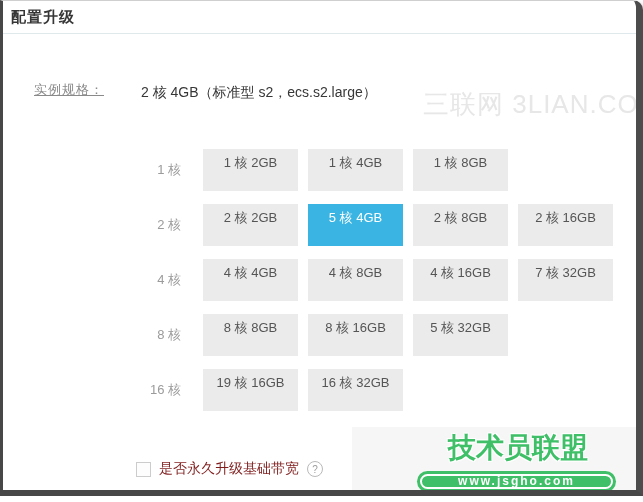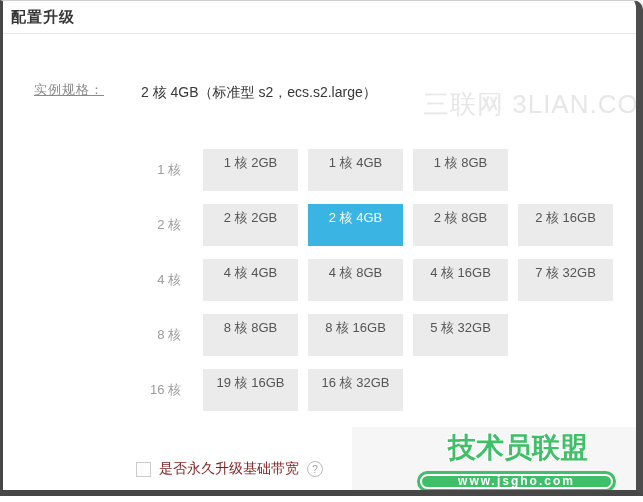--- a/index.html
+++ b/index.html
@@ -103,21 +103,21 @@
   <div class="spec-grid">
       <div class="grid-row">
         <div class="row-label">1 核</div>
         <div class="opt-btn">1 核 2GB</div>
         <div class="opt-btn">1 核 4GB</div>
         <div class="opt-btn">1 核 8GB</div>
       </div>
       <div class="grid-row">
         <div class="row-label">2 核</div>
         <div class="opt-btn">2 核 2GB</div>
-        <div class="opt-btn selected">2 核 4GB</div>
+        <div class="opt-btn selected">5 核 4GB</div>
         <div class="opt-btn">2 核 8GB</div>
         <div class="opt-btn">2 核 16GB</div>
       </div>
       <div class="grid-row">
         <div class="row-label">4 核</div>
         <div class="opt-btn">4 核 4GB</div>
         <div class="opt-btn">4 核 8GB</div>
         <div class="opt-btn">4 核 16GB</div>
         <div class="opt-btn">7 核 32GB</div>
       </div>

